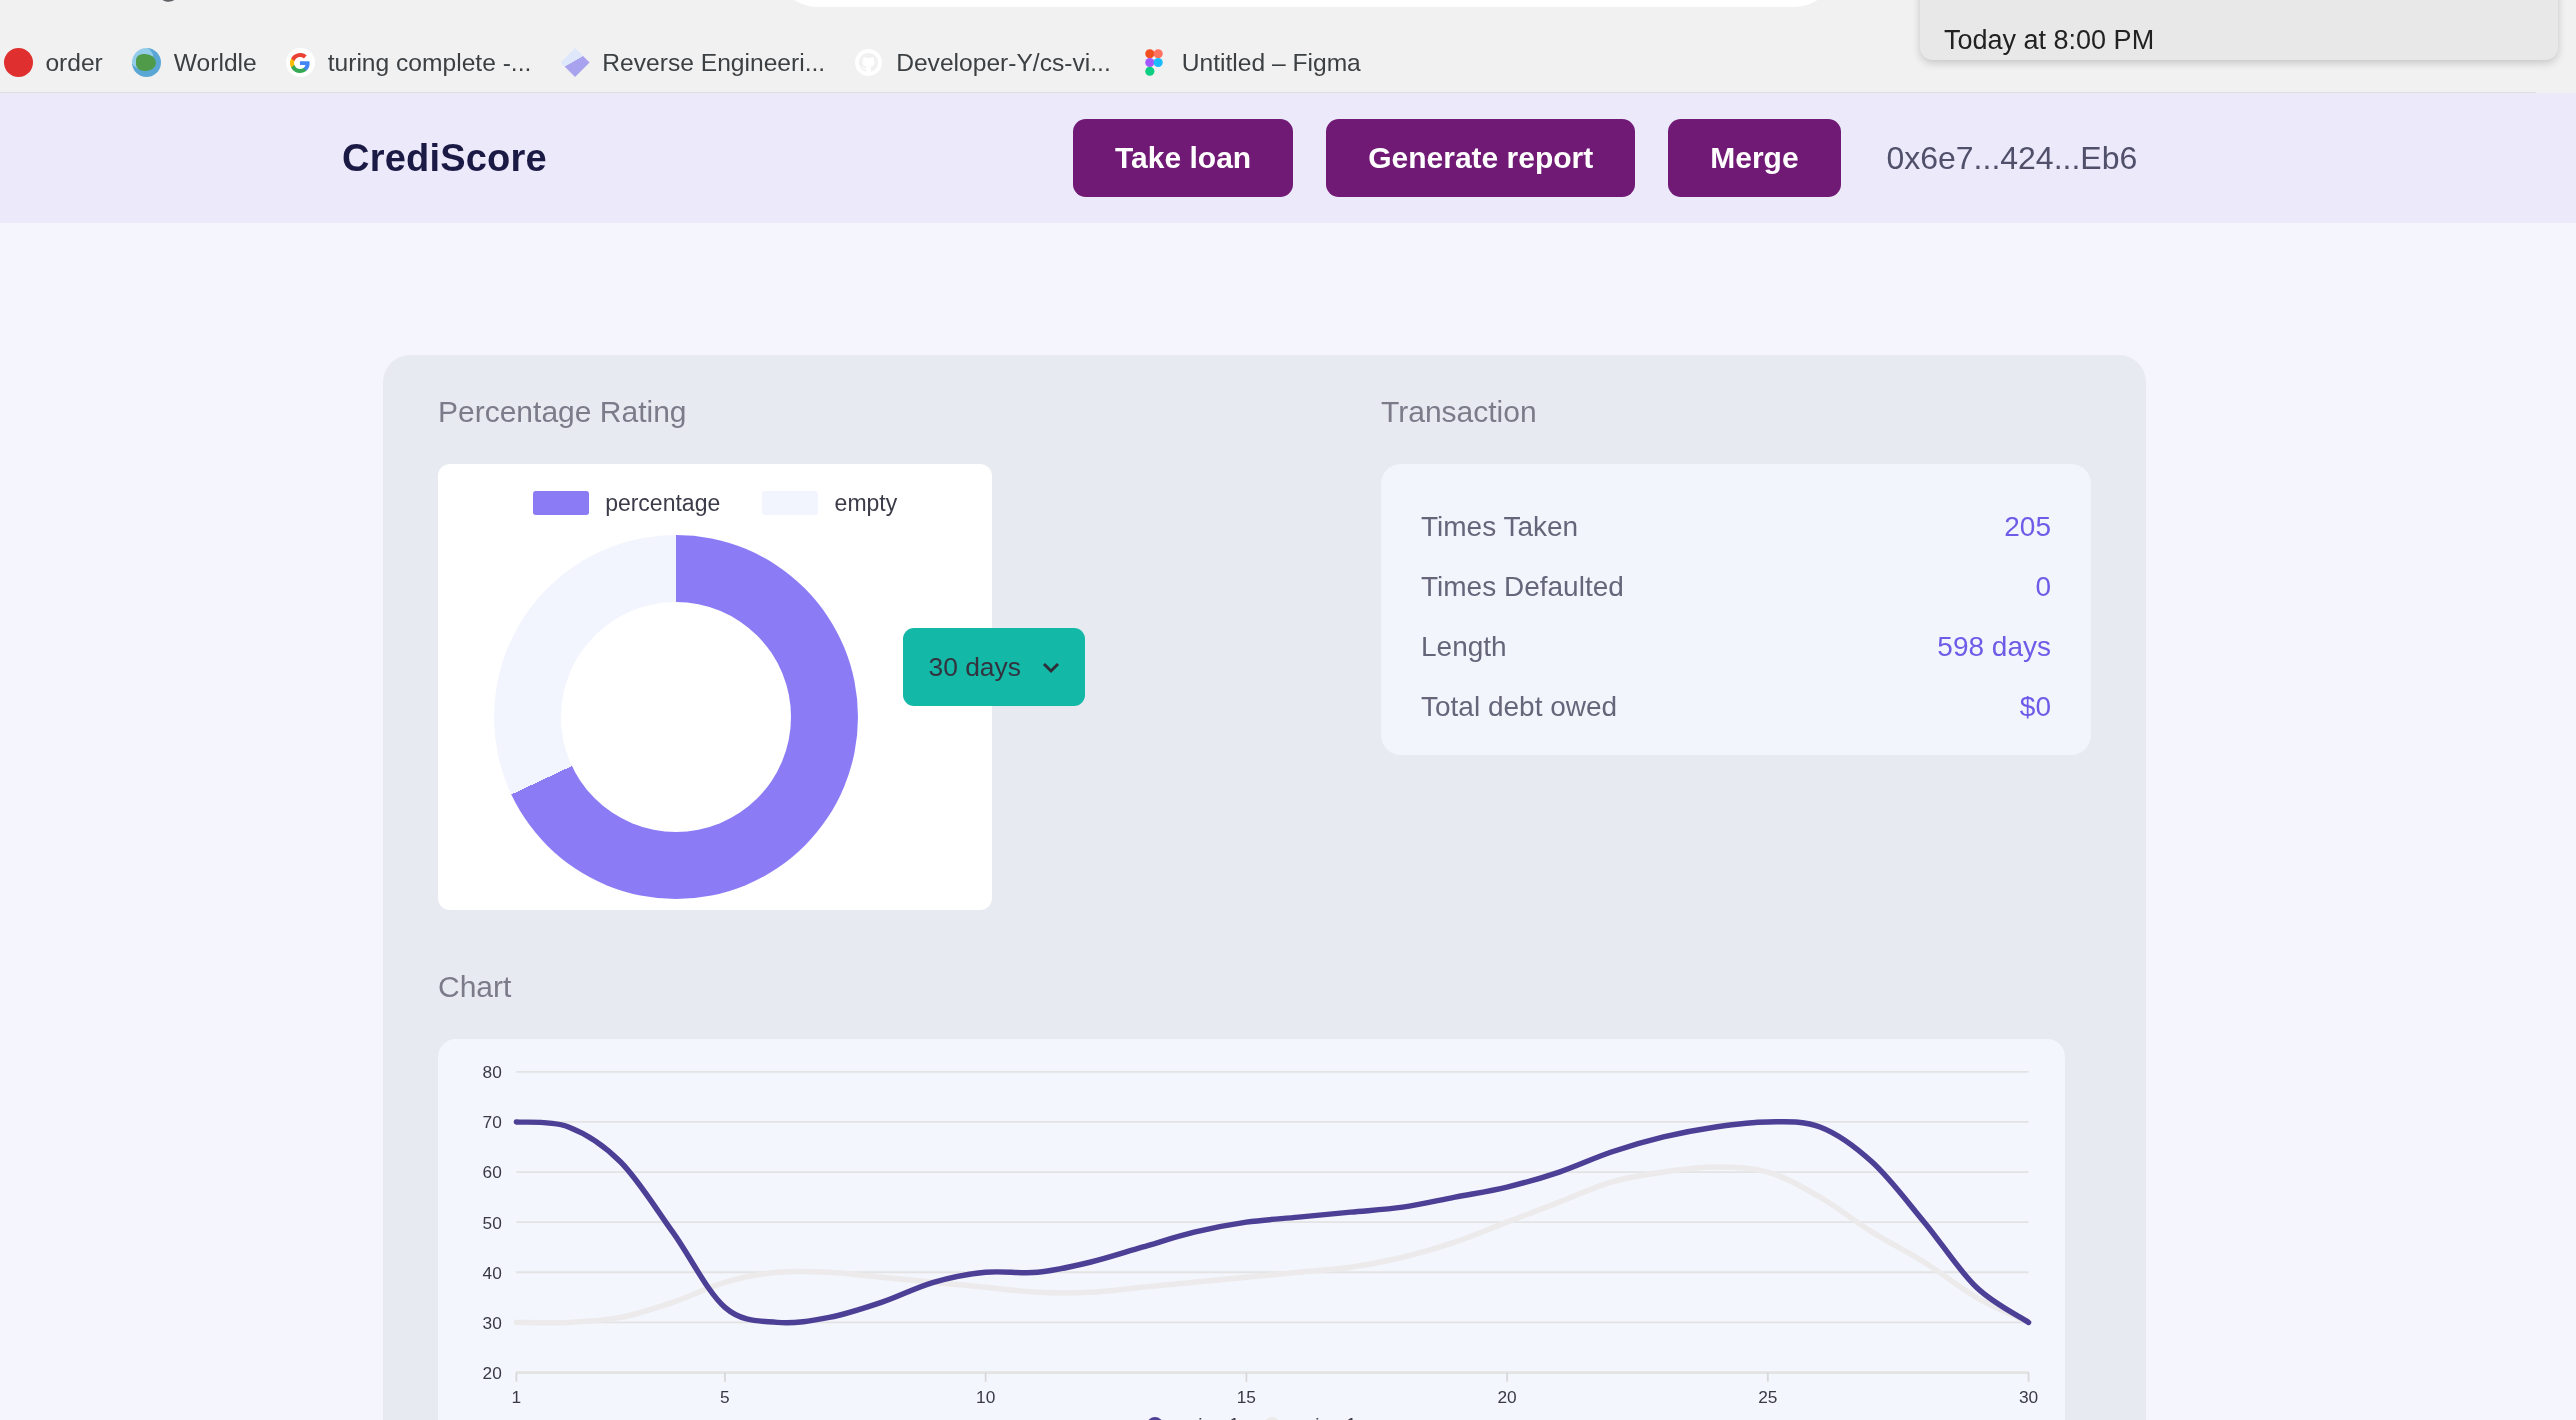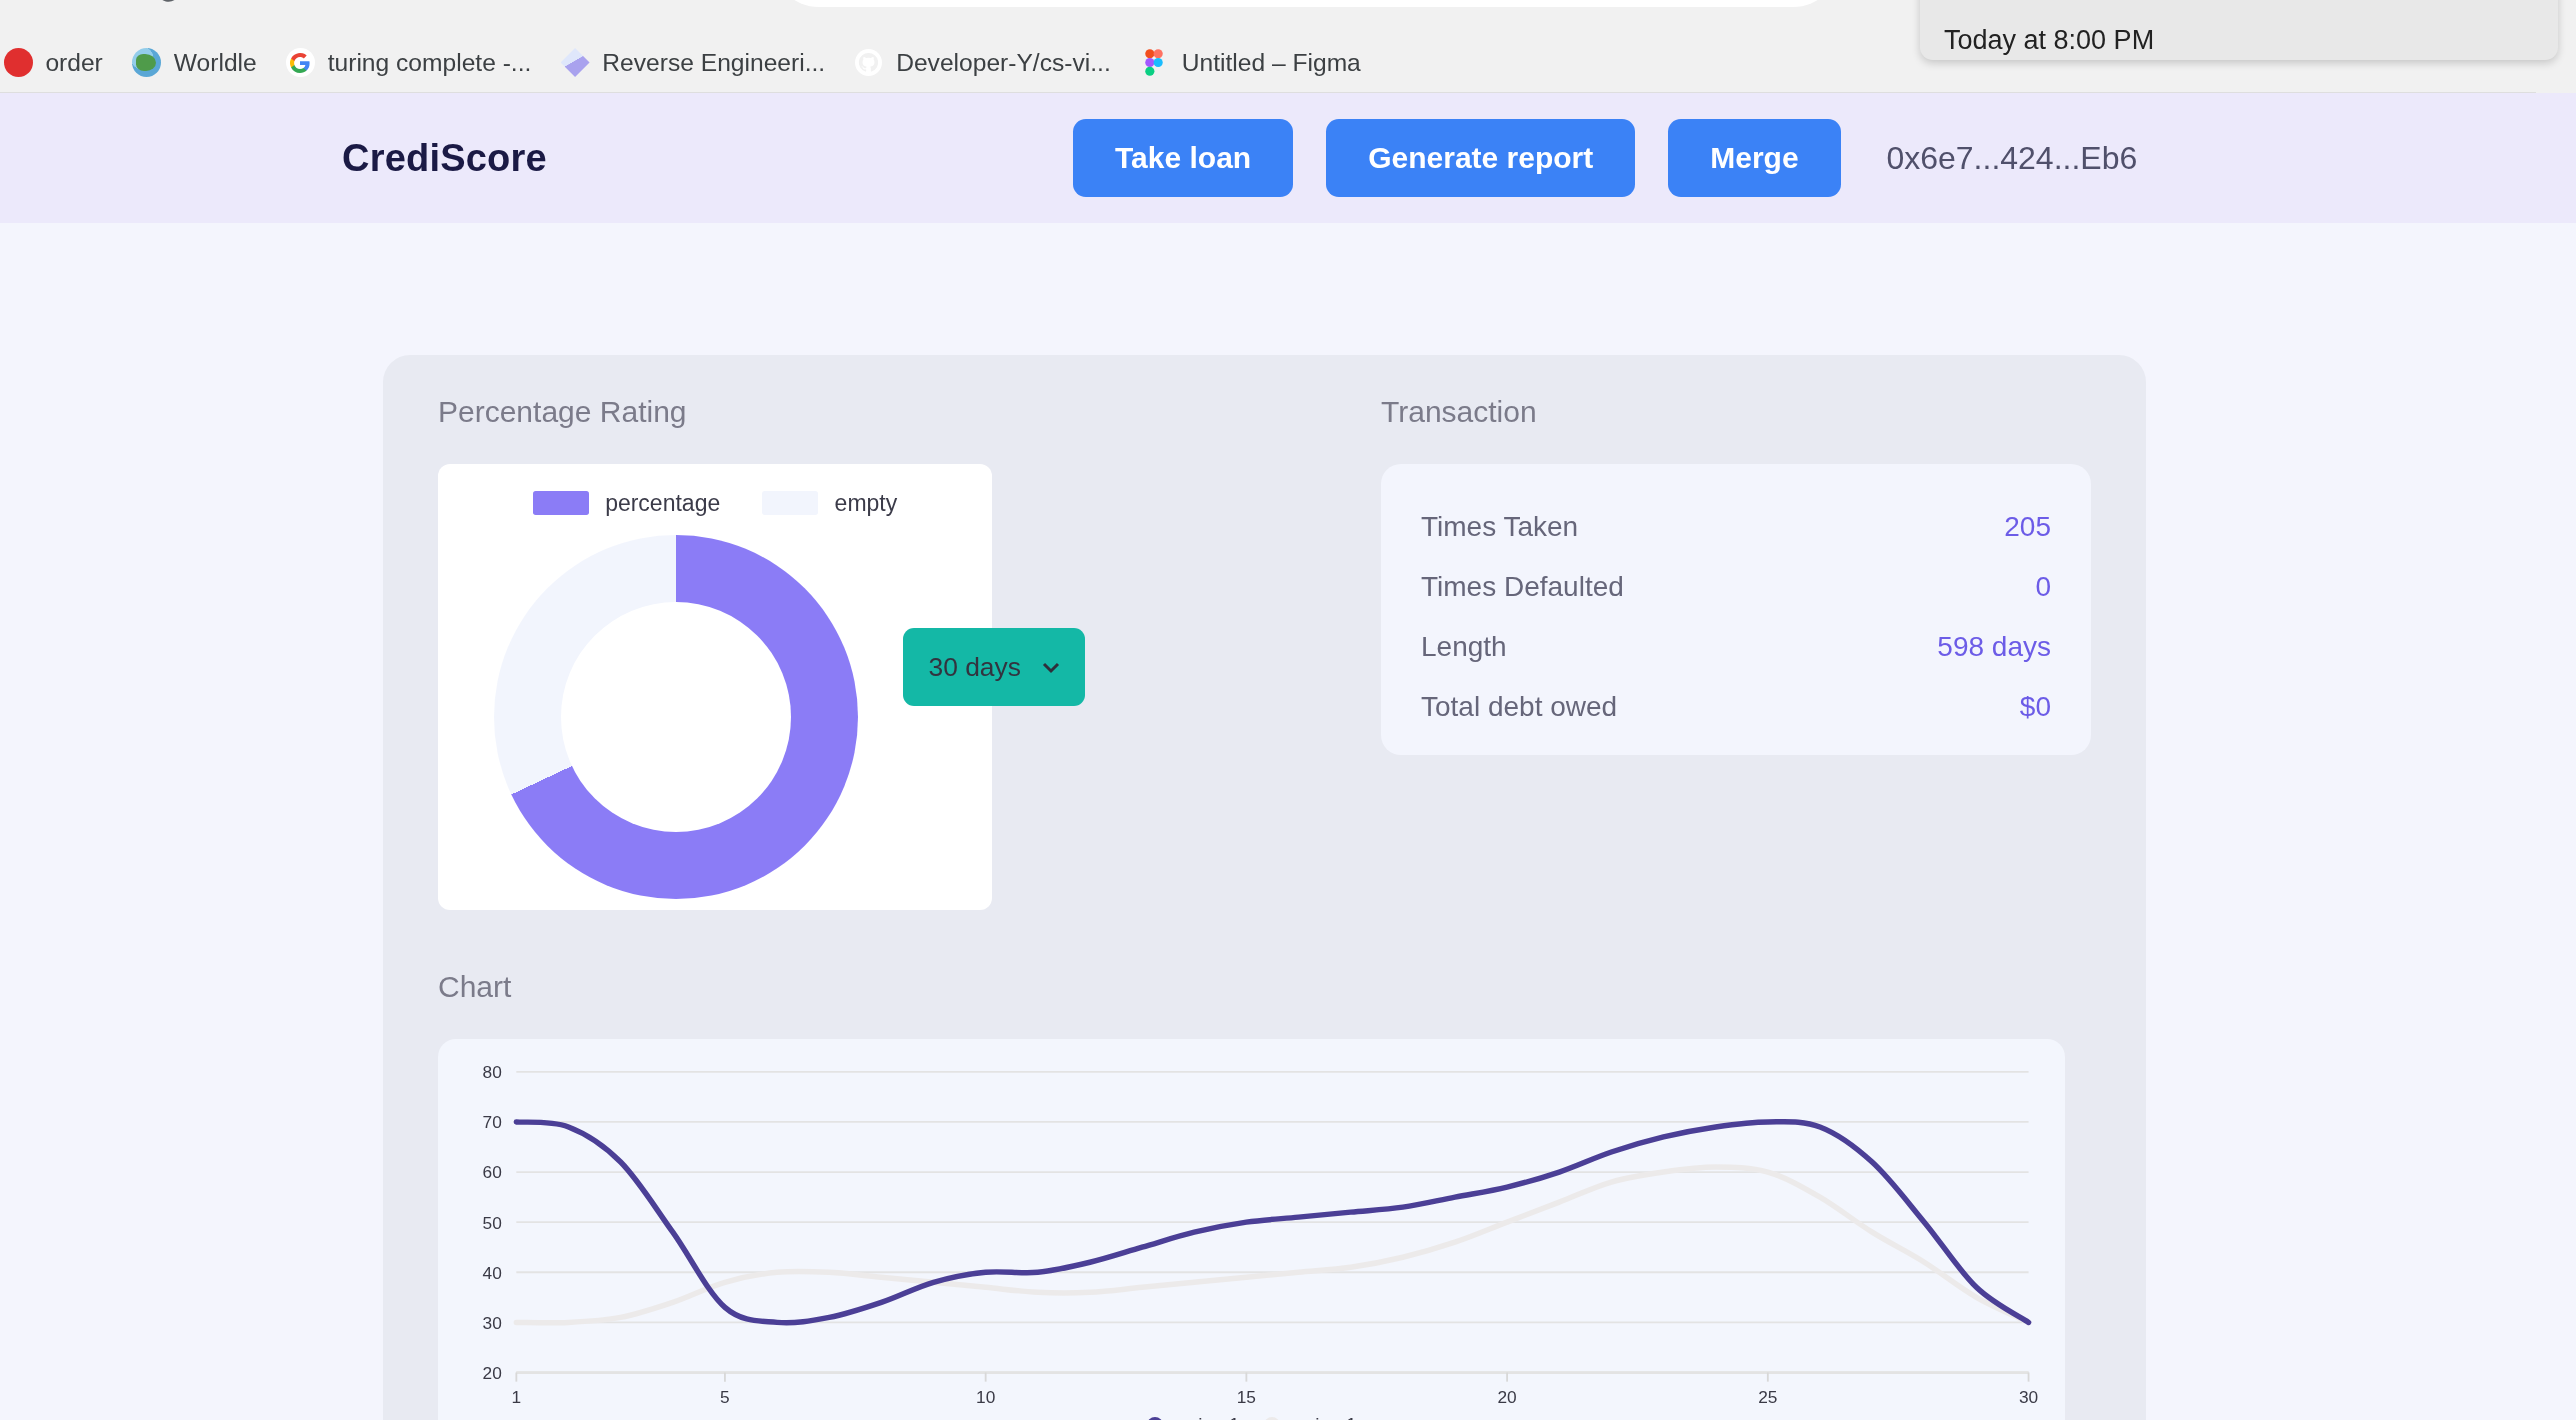--- a/index.html
+++ b/index.html
@@ -99,21 +99,21 @@
   .brand {
     position: absolute; left: 342px;
     font-size: 38px; font-weight: bold; color: #1b1a45;
     letter-spacing: 0.2px;
   }
   .header-actions {
     position: absolute; left: 1073px;
     display: flex; align-items: center; gap: 33px;
   }
   .hbtn {
-    background: #3b82f6; color: #fff;
+    background: #701a75; color: #fff;
     border: none; border-radius: 12.8px;
     font-family: "Liberation Sans", sans-serif;
     font-size: 30px; font-weight: bold;
     height: 78px; padding: 0 42px;
     cursor: pointer; white-space: nowrap;
     display: flex; align-items: center; justify-content: center;
   }
   .wallet {
     font-size: 32px; color: #50506b; margin-left: 12.8px; white-space: nowrap;
   }

